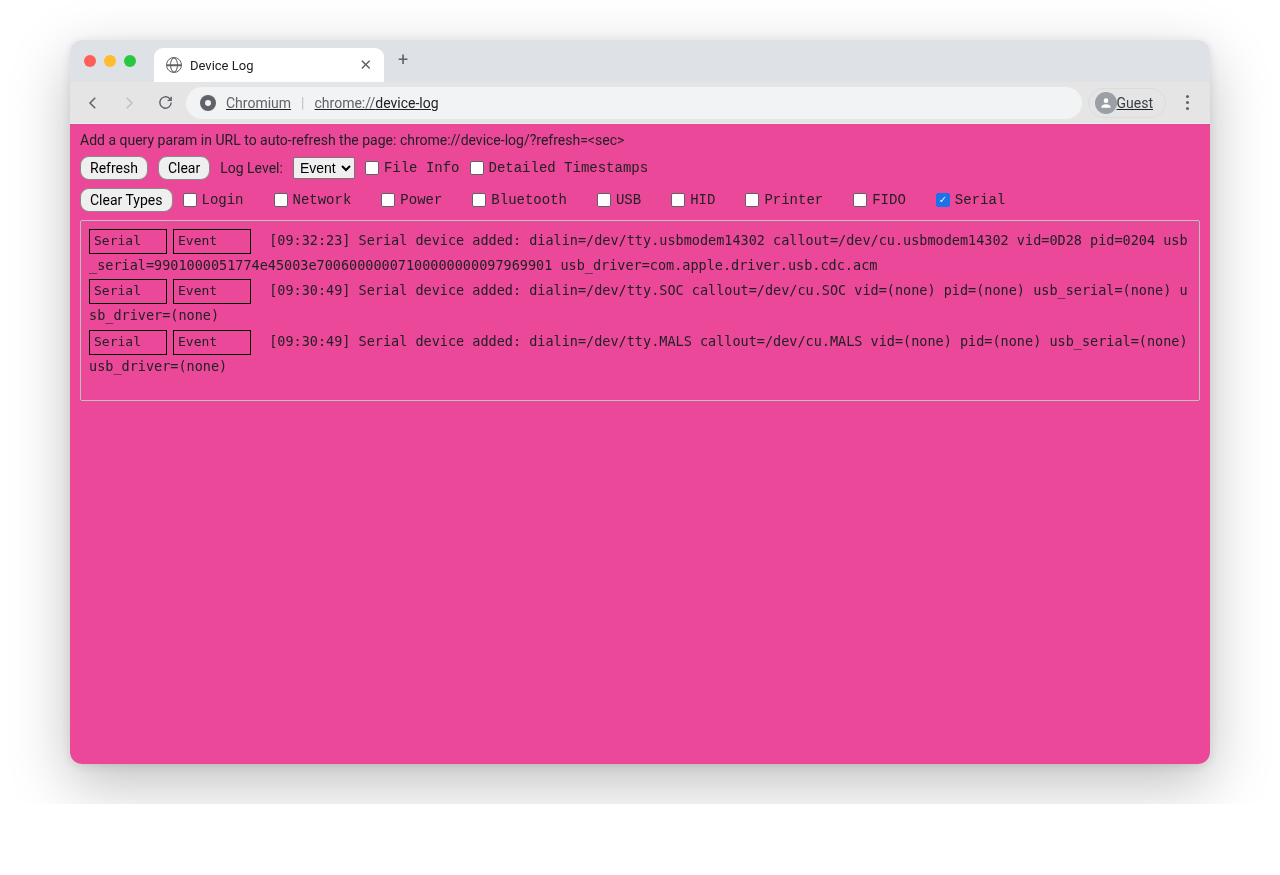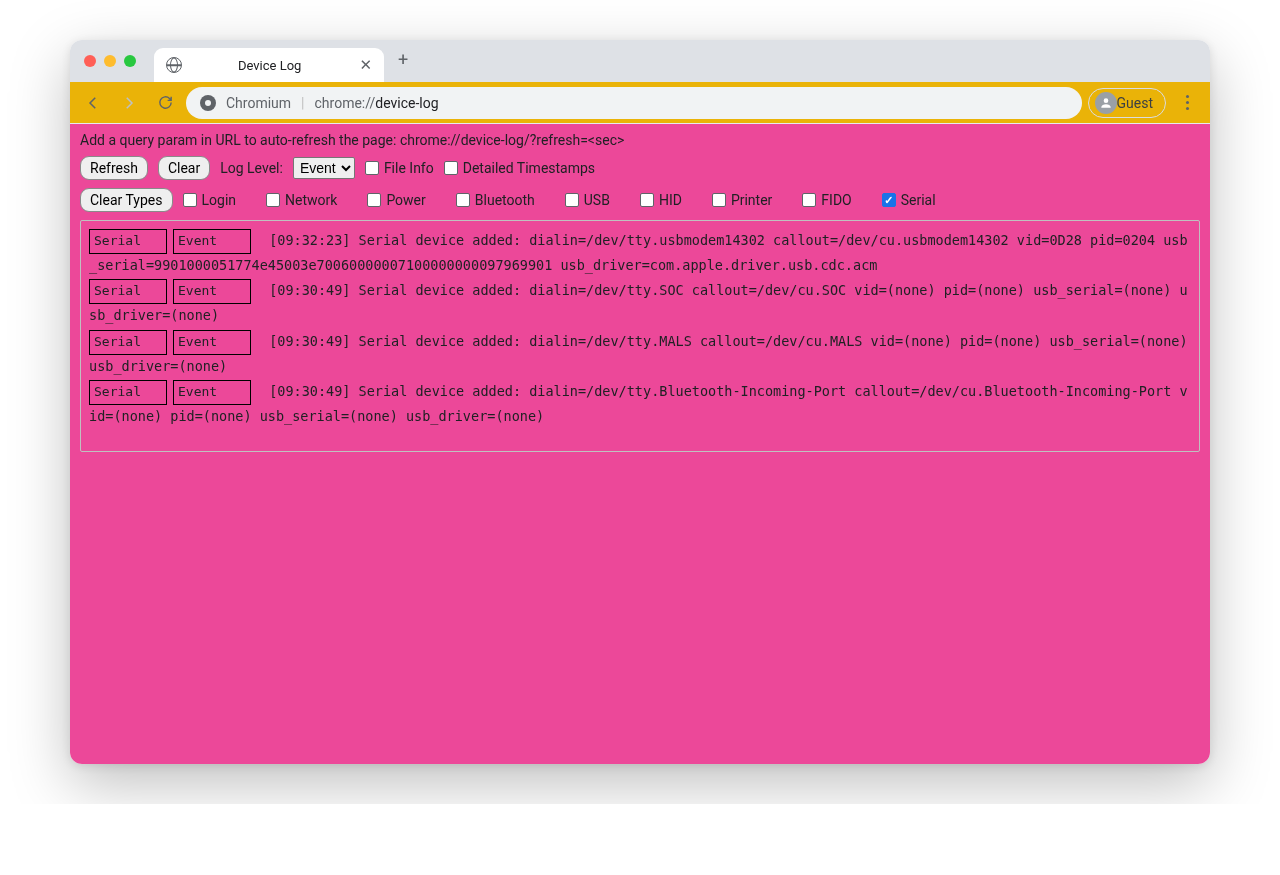--- a/index.html
+++ b/index.html
@@ -40,42 +40,42 @@
   .tab {
     background: #fff;
     border-radius: 9px 9px 0 0;
     height: 34px;
     display: flex;
     align-items: center;
     padding: 0 10px 0 12px;
     gap: 8px;
     min-width: 230px;
     position: relative;
-    text-align: center;
   }
   .tab .globe {
     width:16px; height:16px; border:1.5px solid #5f6368; border-radius:50%;
     position:relative; flex-shrink:0;
   }
   .tab .globe::before, .tab .globe::after {
     content:""; position:absolute; background:#5f6368;
   }
   .tab .globe::before { width:100%; height:1.5px; top:50%; left:0; transform:translateY(-50%);}
   .tab .globe::after { width:6px; height:13px; border:1.5px solid #5f6368; border-radius:50%; left:50%; top:50%; transform:translate(-50%,-50%); background:none;}
   .tab-title { flex:1; font-size:13px; color:#202124;}
   .tab-close { font-size:15px; color:#5f6368; padding:0 2px; cursor:pointer;}
   .newtab { padding:0 14px; font-size:18px; color:#5f6368; align-self:center; padding-bottom:4px; cursor:pointer;}
   .toolbar {
     height: 42px;
-    background:#eab308;
+    background:#e5e5e5;
     border-bottom:1px solid #e8eaed;
     display:flex;
     align-items:center;
     padding:0 8px;
     gap:6px;
+    text-decoration:underline;
   }
   .nav-btn {
     width:30px; height:30px; border-radius:50%;
     display:flex; align-items:center; justify-content:center;
     color:#5f6368; cursor:pointer; flex-shrink:0;
   }
   .nav-btn.disabled { color:#bdc1c6; }
   .omnibox {
     flex:1;
     height:32px;
@@ -112,21 +112,21 @@
   .hint { font-size:14px; margin-bottom:8px;}
   .ctrl-row { display:flex; align-items:center; gap:10px; flex-wrap:wrap; margin-bottom:8px; font-size:14px;}
   .btn {
     background:#efefef; border:1px solid #8a8a8a; border-radius:9px;
     padding:3px 9px; font-size:14px; cursor:pointer; font-family:inherit;
   }
   select.level {
     border:1px solid #767676; border-radius:2px; font-size:14px; padding:1px 2px;
     background:#efefef;
   }
-  .cb-wrap { display:flex; align-items:center; gap:5px;}
+  .cb-wrap { display:flex; align-items:center; gap:5px;font-family:Liberation Mono, monospace;}
   .cb {
     width:14px; height:14px; border:1.5px solid #5f6368; border-radius:2px;
     display:inline-flex; align-items:center; justify-content:center;
     background:#fff; cursor:pointer; flex-shrink:0;
   }
   .cb.checked { background:#1a73e8; border-color:#1a73e8;}
   .cb.checked::after { content:"✓"; color:#fff; font-size:11px; font-weight:bold; line-height:1;}
   .log-panel {
     border:1px solid #c0c0c0; border-radius:2px; padding:8px 8px 20px 8px; margin-top:0;
   }
@@ -261,18 +261,17 @@
             <span>Serial</span>
           </span>
         </span>
     </div>
 
     <div class="log-panel">
       <div id="log-host">
           <div class="log-entry"><span class="tag">Serial</span><span class="tag">Event</span><span> [09:32:23] Serial device added: dialin=/dev/tty.usbmodem14302 callout=/dev/cu.usbmodem14302 vid=0D28 pid=0204 usb_serial=9901000051774e45003e70060000007100000000097969901 usb_driver=com.apple.driver.usb.cdc.acm</span></div>
           <div class="log-entry"><span class="tag">Serial</span><span class="tag">Event</span><span> [09:30:49] Serial device added: dialin=/dev/tty.SOC callout=/dev/cu.SOC vid=(none) pid=(none) usb_serial=(none) usb_driver=(none)</span></div>
           <div class="log-entry"><span class="tag">Serial</span><span class="tag">Event</span><span> [09:30:49] Serial device added: dialin=/dev/tty.MALS callout=/dev/cu.MALS vid=(none) pid=(none) usb_serial=(none) usb_driver=(none)</span></div>
-          <div class="log-entry"><span class="tag">Serial</span><span class="tag">Event</span><span> [09:30:49] Serial device added: dialin=/dev/tty.Bluetooth-Incoming-Port callout=/dev/cu.Bluetooth-Incoming-Port vid=(none) pid=(none) usb_serial=(none) usb_driver=(none)</span></div>
         </div>
     </div>
   </div>
 
 </div>
 
 </body></html>

